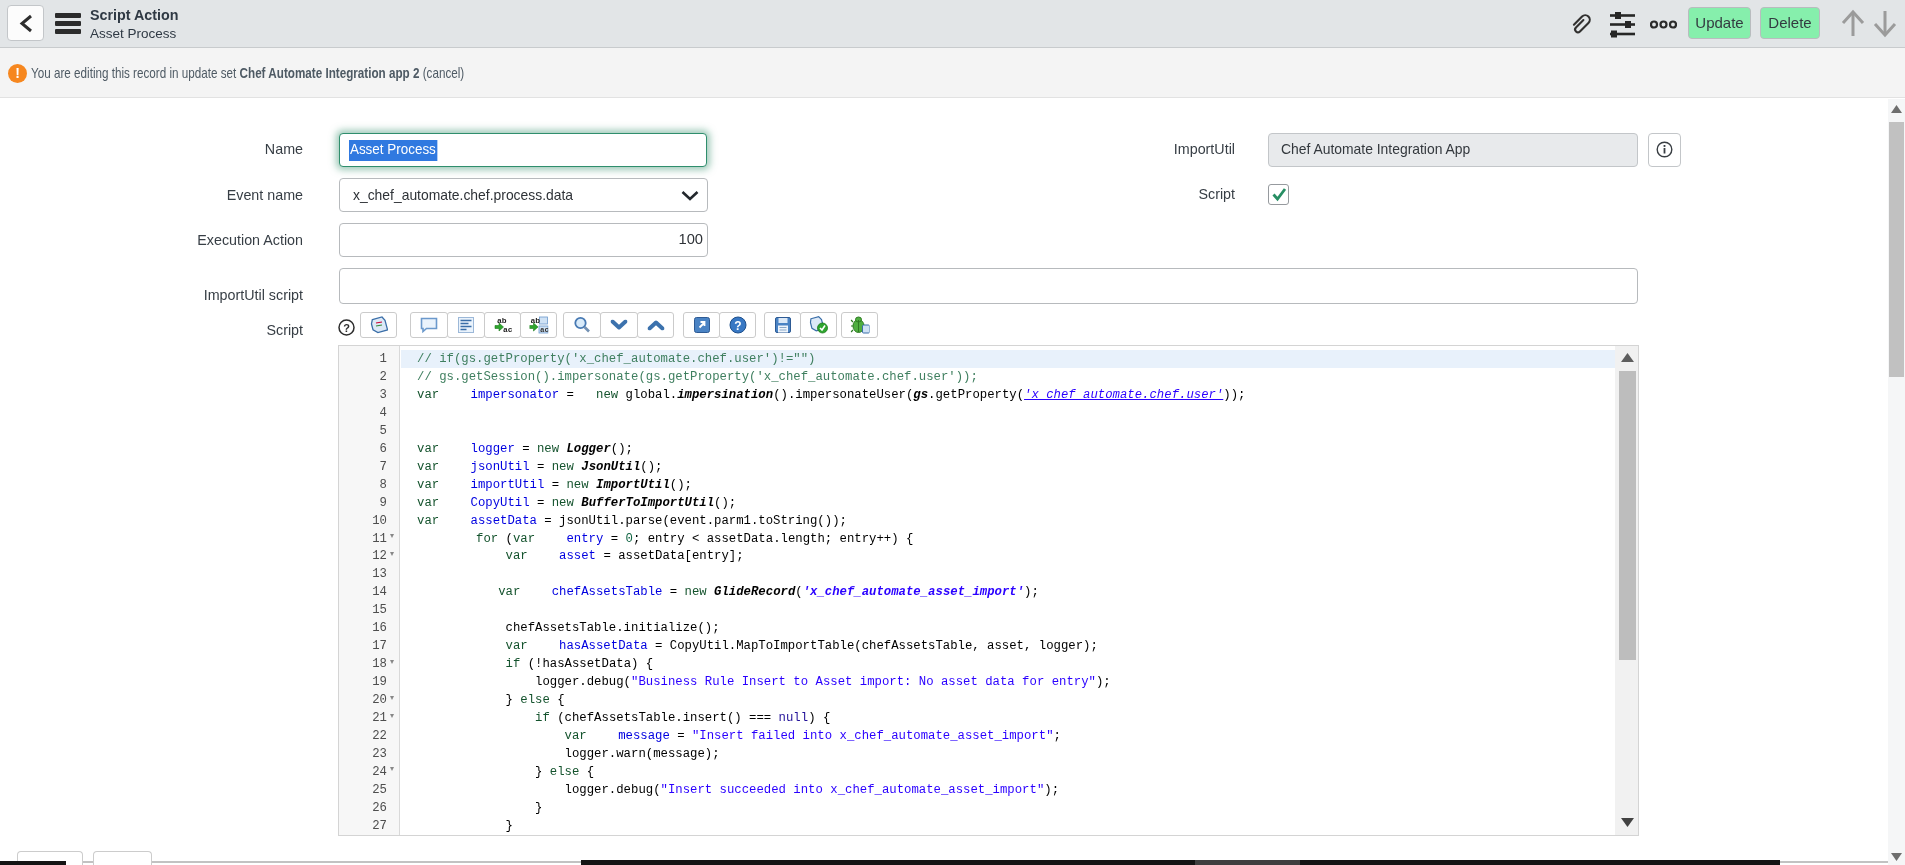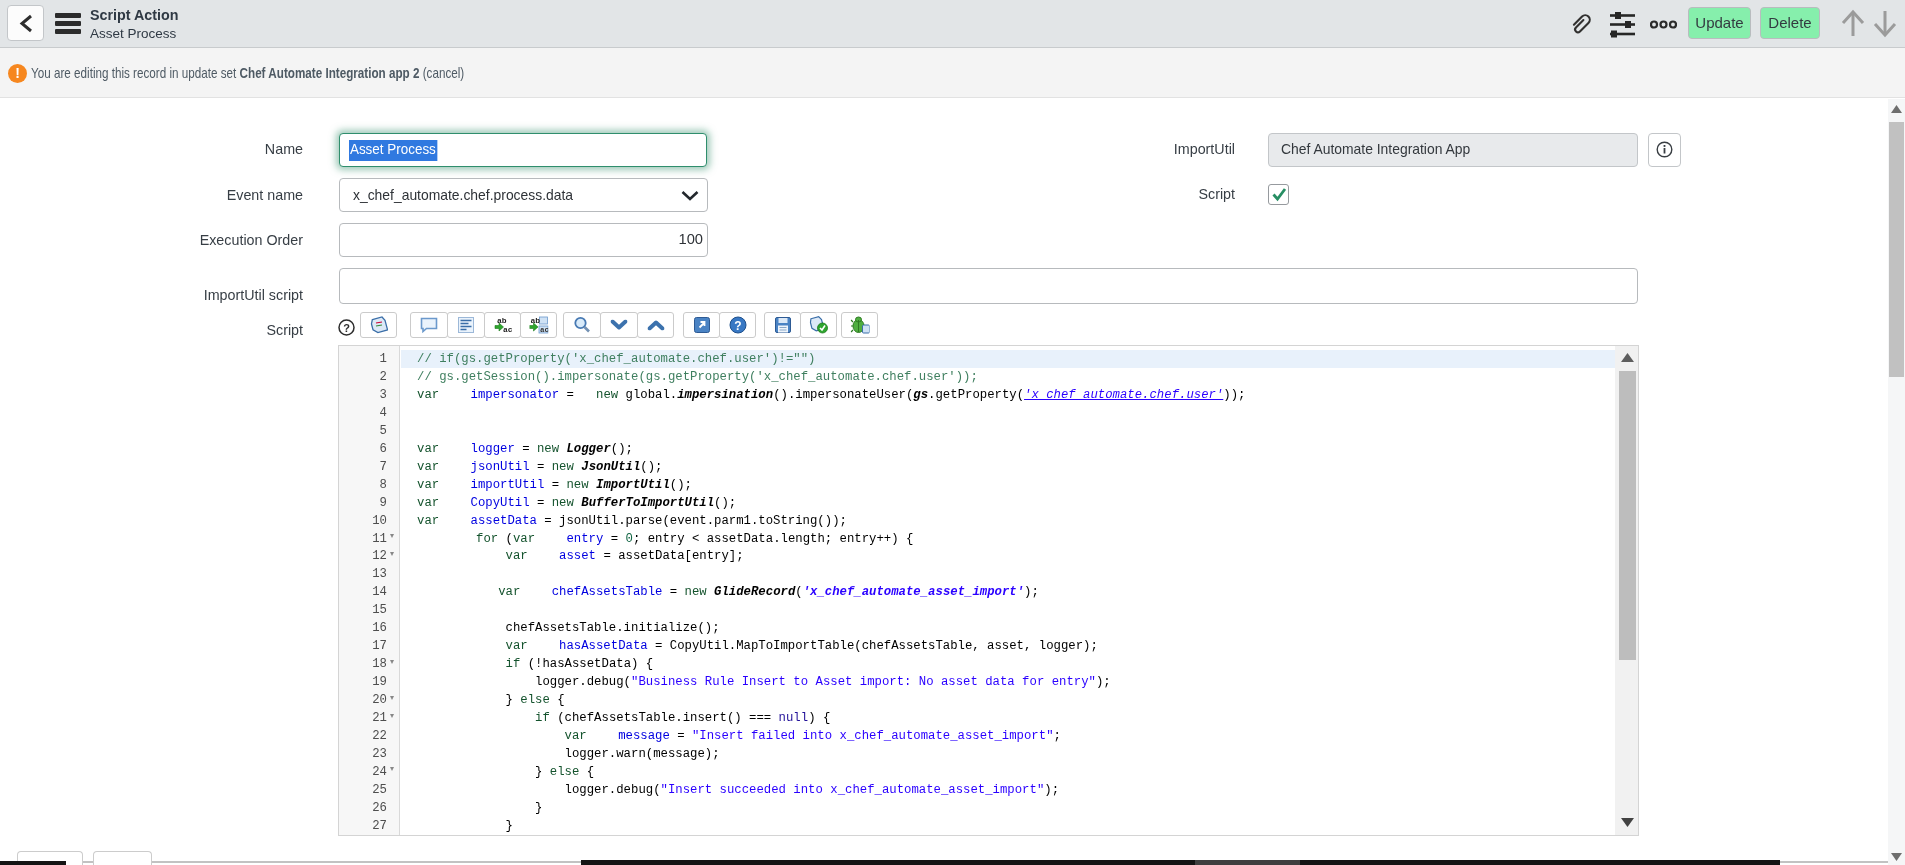--- a/index.html
+++ b/index.html
@@ -106,21 +106,21 @@
       <polyline points="4,15 14,26 24,15"></polyline>
     </g>
   </svg>
 
 <div class="abs" id="alert"></div>
 <div class="abs" id="acirc">!</div>
 <div class="abs" id="atext">You are editing this record in update set <b>Chef Automate Integration app 2</b> (cancel)</div>
 
 <div class="abs lbl" style="top:141px">Name</div>
 <div class="abs lbl" style="top:187px">Event name</div>
-<div class="abs lbl" style="top:232px">Execution Order</div>
+<div class="abs lbl" style="top:232px">Execution Action</div>
 <div class="abs lbl" style="top:287px">ImportUtil script</div>
 <div class="abs lbl" style="top:322px">Script</div>
 <div class="abs lbl rlbl" style="top:141px">ImportUtil</div>
 <div class="abs lbl rlbl" style="top:186px">Script</div>
 
 <div class="abs" id="nameinp"></div>
 <div class="abs" id="namesel">Asset Process</div>
 <div class="abs inp" style="left:339px;top:178px;width:369px;height:34px;"></div>
 <div class="abs" style="left:353px;top:187px;font-size:13.9px;color:#2e3237;">x_chef_automate.chef.process.data</div>
 <svg class="abs" style="left:681px;top:190px" width="18" height="11">

